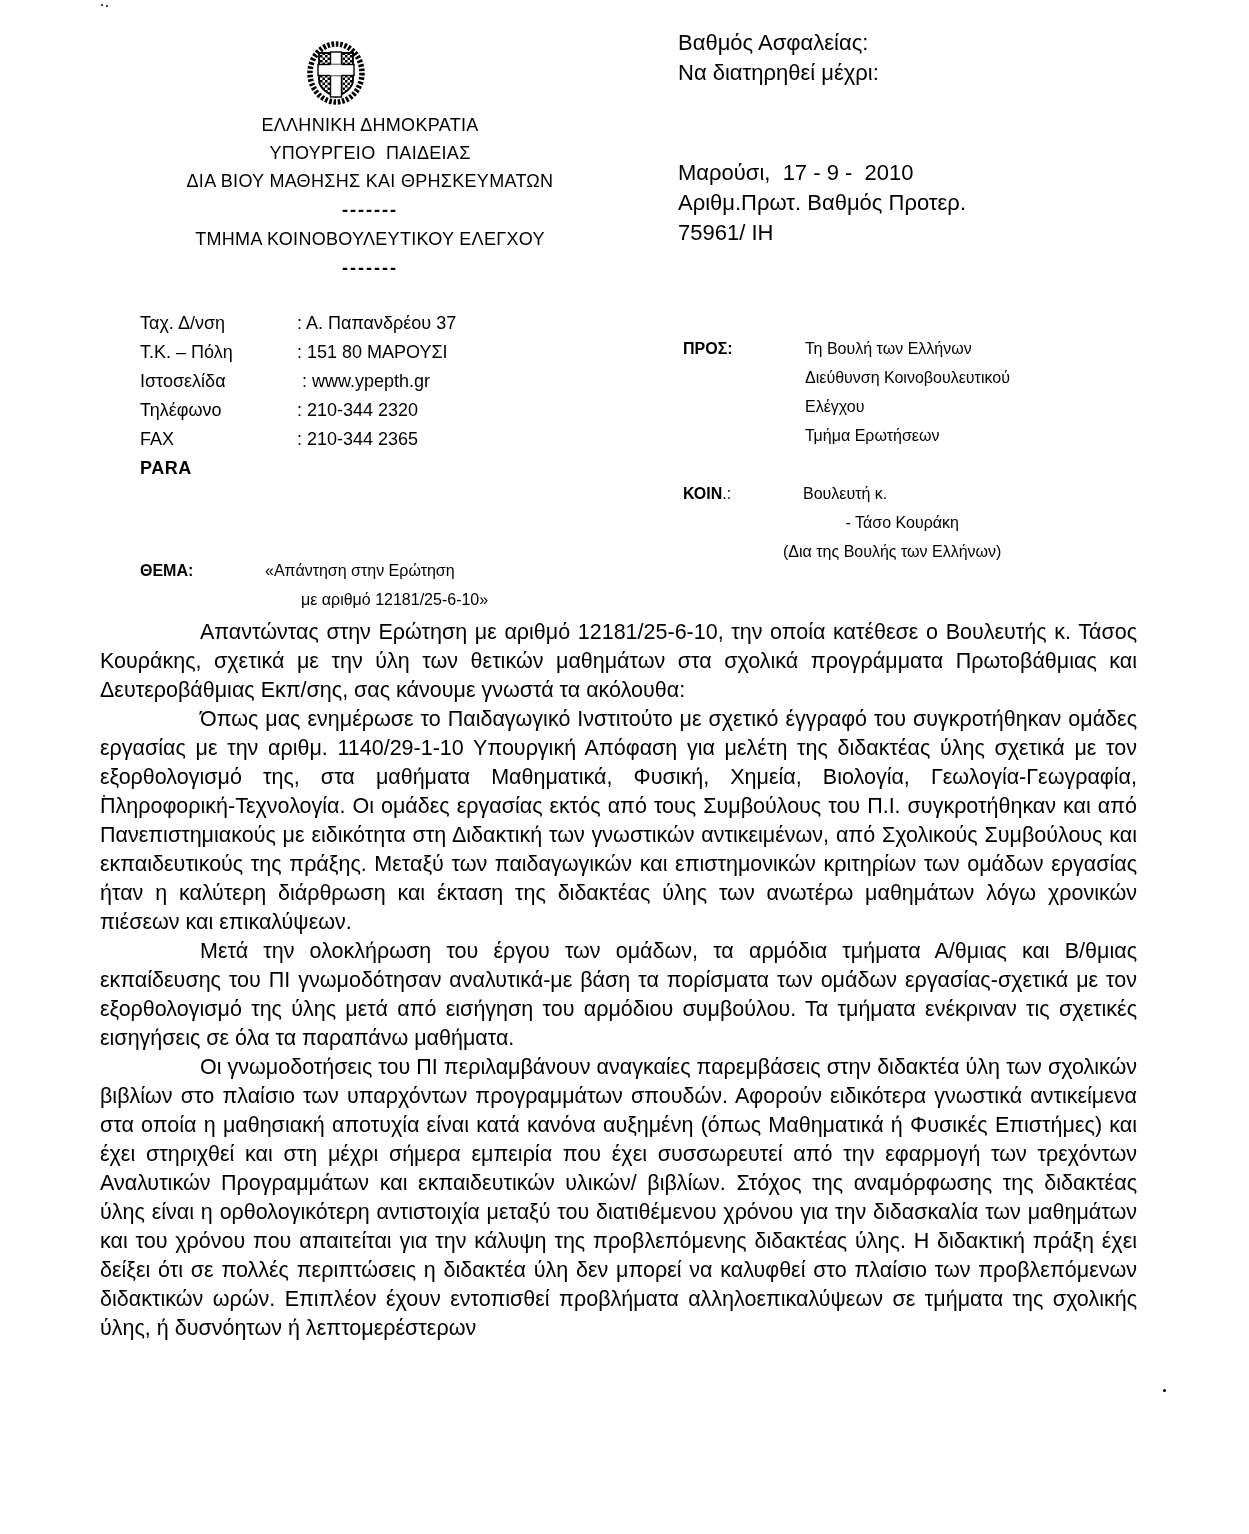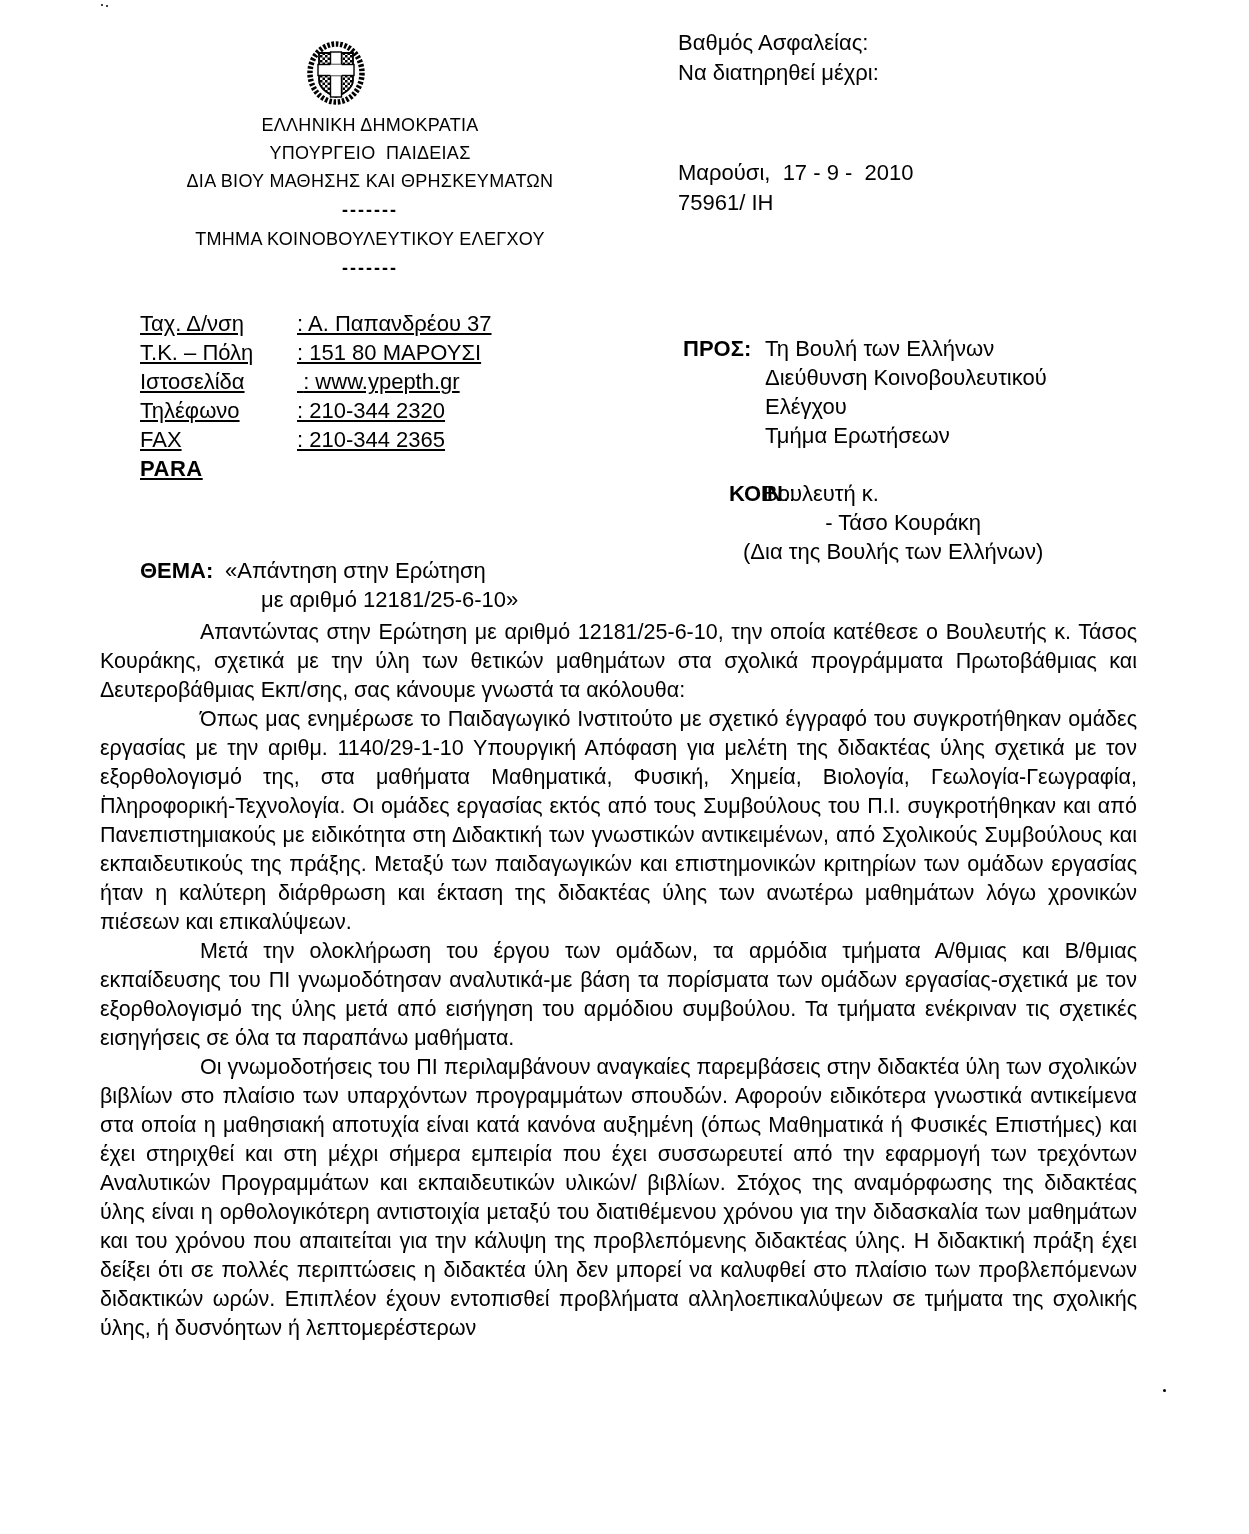--- a/index.html
+++ b/index.html
@@ -49,38 +49,37 @@
     position: absolute;
     left: 678px; top: 158px;
     font-size: 22px;
     line-height: 30px;
   }
 
   
   .contact {
     position: absolute;
     left: 140px; top: 309px;
-    font-size: 22px;
+    font-size: 18px;
     line-height: 29px;
     width: 460px;
-    text-decoration: underline;
   }
   .crow { display: flex; }
   .clabel { width: 157px; flex: none; }
   .cvalue { flex: 1; white-space: pre-wrap; }
   .para-label { font-weight: bold; letter-spacing: 0.5px; }
 
   
-  .pros, .koin, .subject { display: flex; position: absolute; font-size: 22px; line-height: 29px; }
+  .pros, .koin, .subject { display: flex; position: absolute; font-size: 16px; line-height: 29px; gap: 40px; }
   .pros { left: 683px; top: 334px; }
   .koin { left: 683px; top: 479px; }
   .blabel { font-weight: bold; flex: none; }
   .pros .blabel { width: 82px; }
   .koin .blabel { width: 80px; font-weight: normal; }
-  .koin .blabel b { font-weight: bold; margin-left: 46px; }
+  .koin .blabel b { font-weight: bold; }
   .k1 { margin-left: 0; text-align: center; }
   .k2 { margin-left: -20px; }
 
   
   .subject { left: 140px; top: 556px; }
   .subject .blabel { width: 85px; }
   .s2 { margin-left: 36px; }
 
   
   .body-text {
@@ -134,20 +133,21 @@
     <div class="divider">-------</div>
   </div>
 
   <div class="sec-block">
     <div>Βαθμός Ασφαλείας:</div>
     <div>Να διατηρηθεί μέχρι:</div>
   </div>
 
   <div class="date-block">
     <div class="pre">Μαρούσι,  17 - 9 -  2010</div>
+    <div>Αριθμ.Πρωτ. Βαθμός Προτερ.</div>
     <div>75961/ ΙΗ</div>
   </div>
 
   <div class="contact">
     <div class="crow">
       <span class="clabel">Ταχ. Δ/νση</span>
       <span class="cvalue">: Α. Παπανδρέου 37</span>
     </div>
     <div class="crow">
       <span class="clabel">Τ.Κ. – Πόλη</span>

